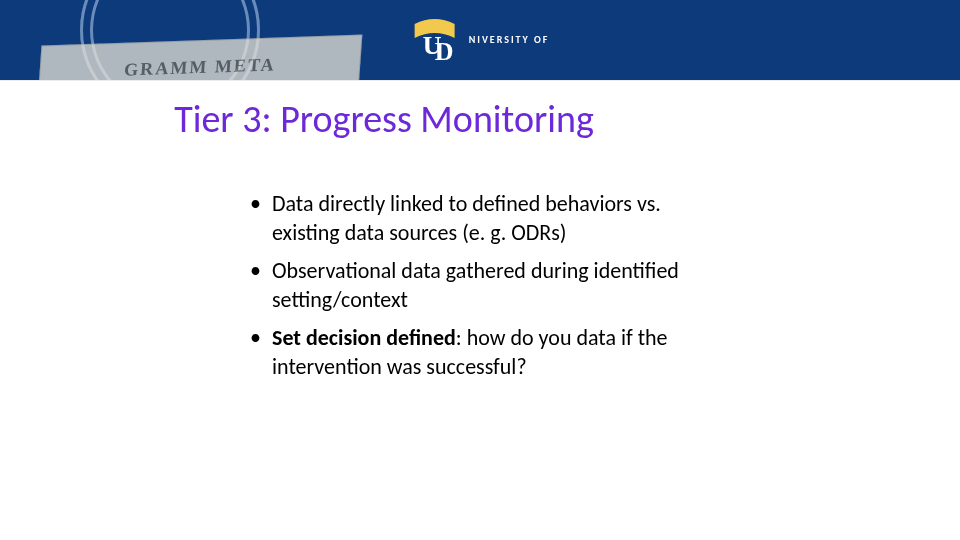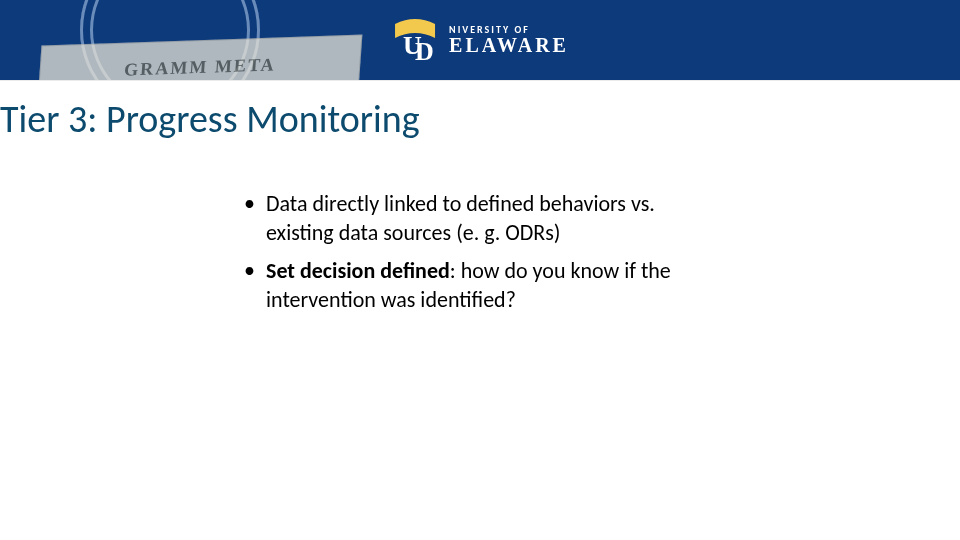--- a/index.html
+++ b/index.html
@@ -48,27 +48,28 @@
   .logo-text .u-of { font-size: 10px; letter-spacing: 2px; font-weight: 700; }
   .logo-text .del  { font-size: 20px; letter-spacing: 3px; font-weight: 600; font-family: "Times New Roman", serif; }
   .header-rule {
     position: absolute; left: 0; top: 80px; width: 960px; height: 0;
     border-top: 1px solid rgba(0,0,0,0.08);
   }
 
   
   .title {
     position: absolute; left: 0; width: 768px; top: 96px;
-    font-size: 38px; color: #0c4a6e; font-weight: 400;
+    text-align: center;
+    font-size: 38px; color: #6d28d9; font-weight: 400;
     font-family: Calibri, "Segoe UI", Arial, sans-serif;
   }
 
   
   .body {
-    position: absolute; left: 244px; top: 190px; width: 440px;
+    position: absolute; left: 250px; top: 190px; width: 440px;
     color: #000; font-size: 22px; line-height: 1.3;
   }
   .body ul { list-style: none; }
   .body li { position: relative; padding-left: 22px; margin-bottom: 10px; }
   .body li::before {
     content: "•"; position: absolute; left: 0; top: 0; color: #000;
   }
   .bold { font-weight: 700; }
 </style>
 </head>
@@ -85,32 +86,34 @@
     <div class="logo">
       <div class="logo-mark">
         <svg viewBox="0 0 48 48" aria-hidden="true">
           <path d="M4 8 Q24 -2 44 8 L44 22 Q24 12 4 22 Z" fill="#f2c94c"></path>
           <text x="12" y="38" font-family="Georgia,serif" font-size="26" fill="#fff" font-weight="700">U</text>
           <text x="24" y="44" font-family="Georgia,serif" font-size="26" fill="#fff" font-weight="700">D</text>
         </svg>
       </div>
       <div class="logo-text">
         <span class="u-of">NIVERSITY OF</span>
-        <span class="del">ELAWARE</span>
       </div>
     </div>
   </div>
   <div class="header-rule"></div>
 
   <h1 class="title">Tier 3: Progress Monitoring</h1>
 
   <div class="body">
     <ul>
       <li>
         <span>Data directly linked to defined behaviors vs. existing data sources (e. g. ODRs)</span>
       </li>
       <li>
-        <span class="bold">Set decision defined</span><span>:  how do you know if the intervention was identified?</span>
+        <span>Observational data gathered during identified setting/context</span>
+      </li>
+      <li>
+        <span class="bold">Set decision defined</span><span>:  how do you data if the intervention was successful?</span>
       </li>
     </ul>
   </div>
 
 </div>
 
 </body></html>

